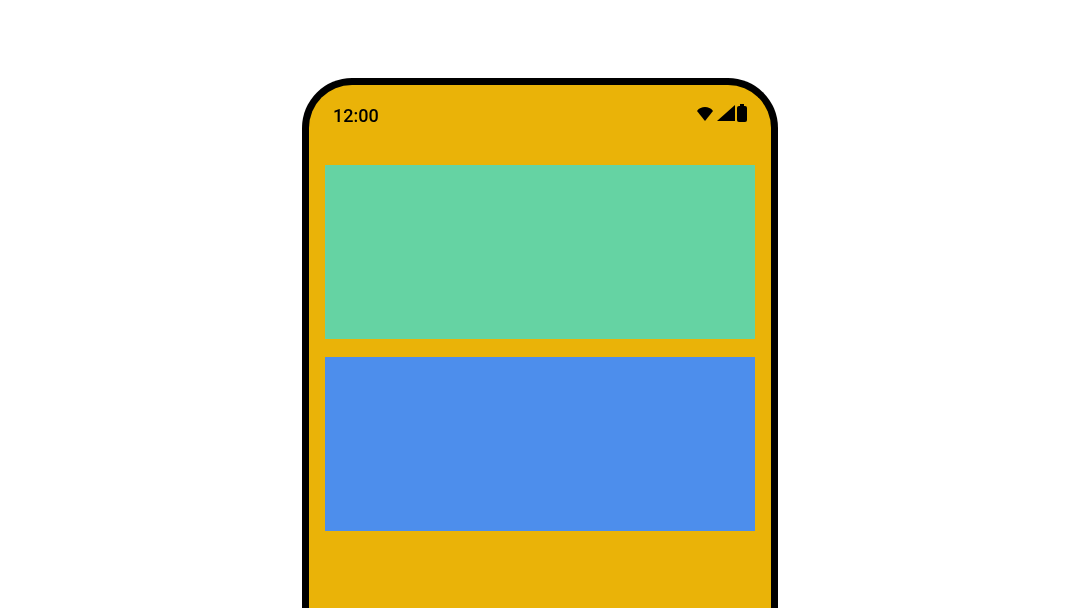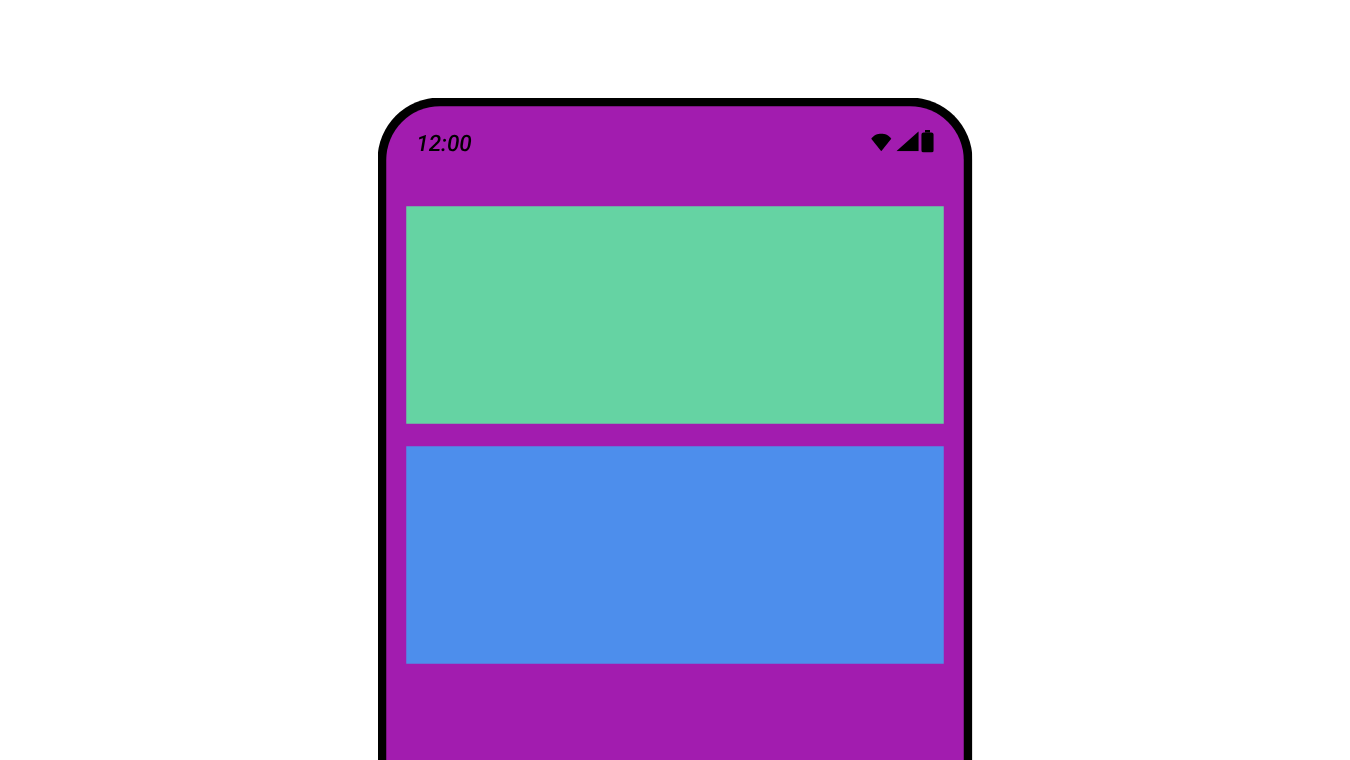--- a/index.html
+++ b/index.html
@@ -16,23 +16,22 @@
       align-items: flex-start;
       font-family: -apple-system, BlinkMacSystemFont, 'Segoe UI', Roboto, sans-serif;
       overflow: hidden;
     }
     .phone-frame {
       width: 476px;
       margin-top: 78px;
       border: 7px solid #000000;
       border-radius: 50px 50px 0 0;
       border-bottom: none;
-      background: #a21caf;
+      background: #eab308;
       overflow: hidden;
-      font-style: italic;
     }
     .status-bar {
       display: flex;
       justify-content: space-between;
       align-items: center;
       padding: 16px 24px 8px 24px;
       height: 52px;
     }
     .status-time {
       font-size: 18px;

